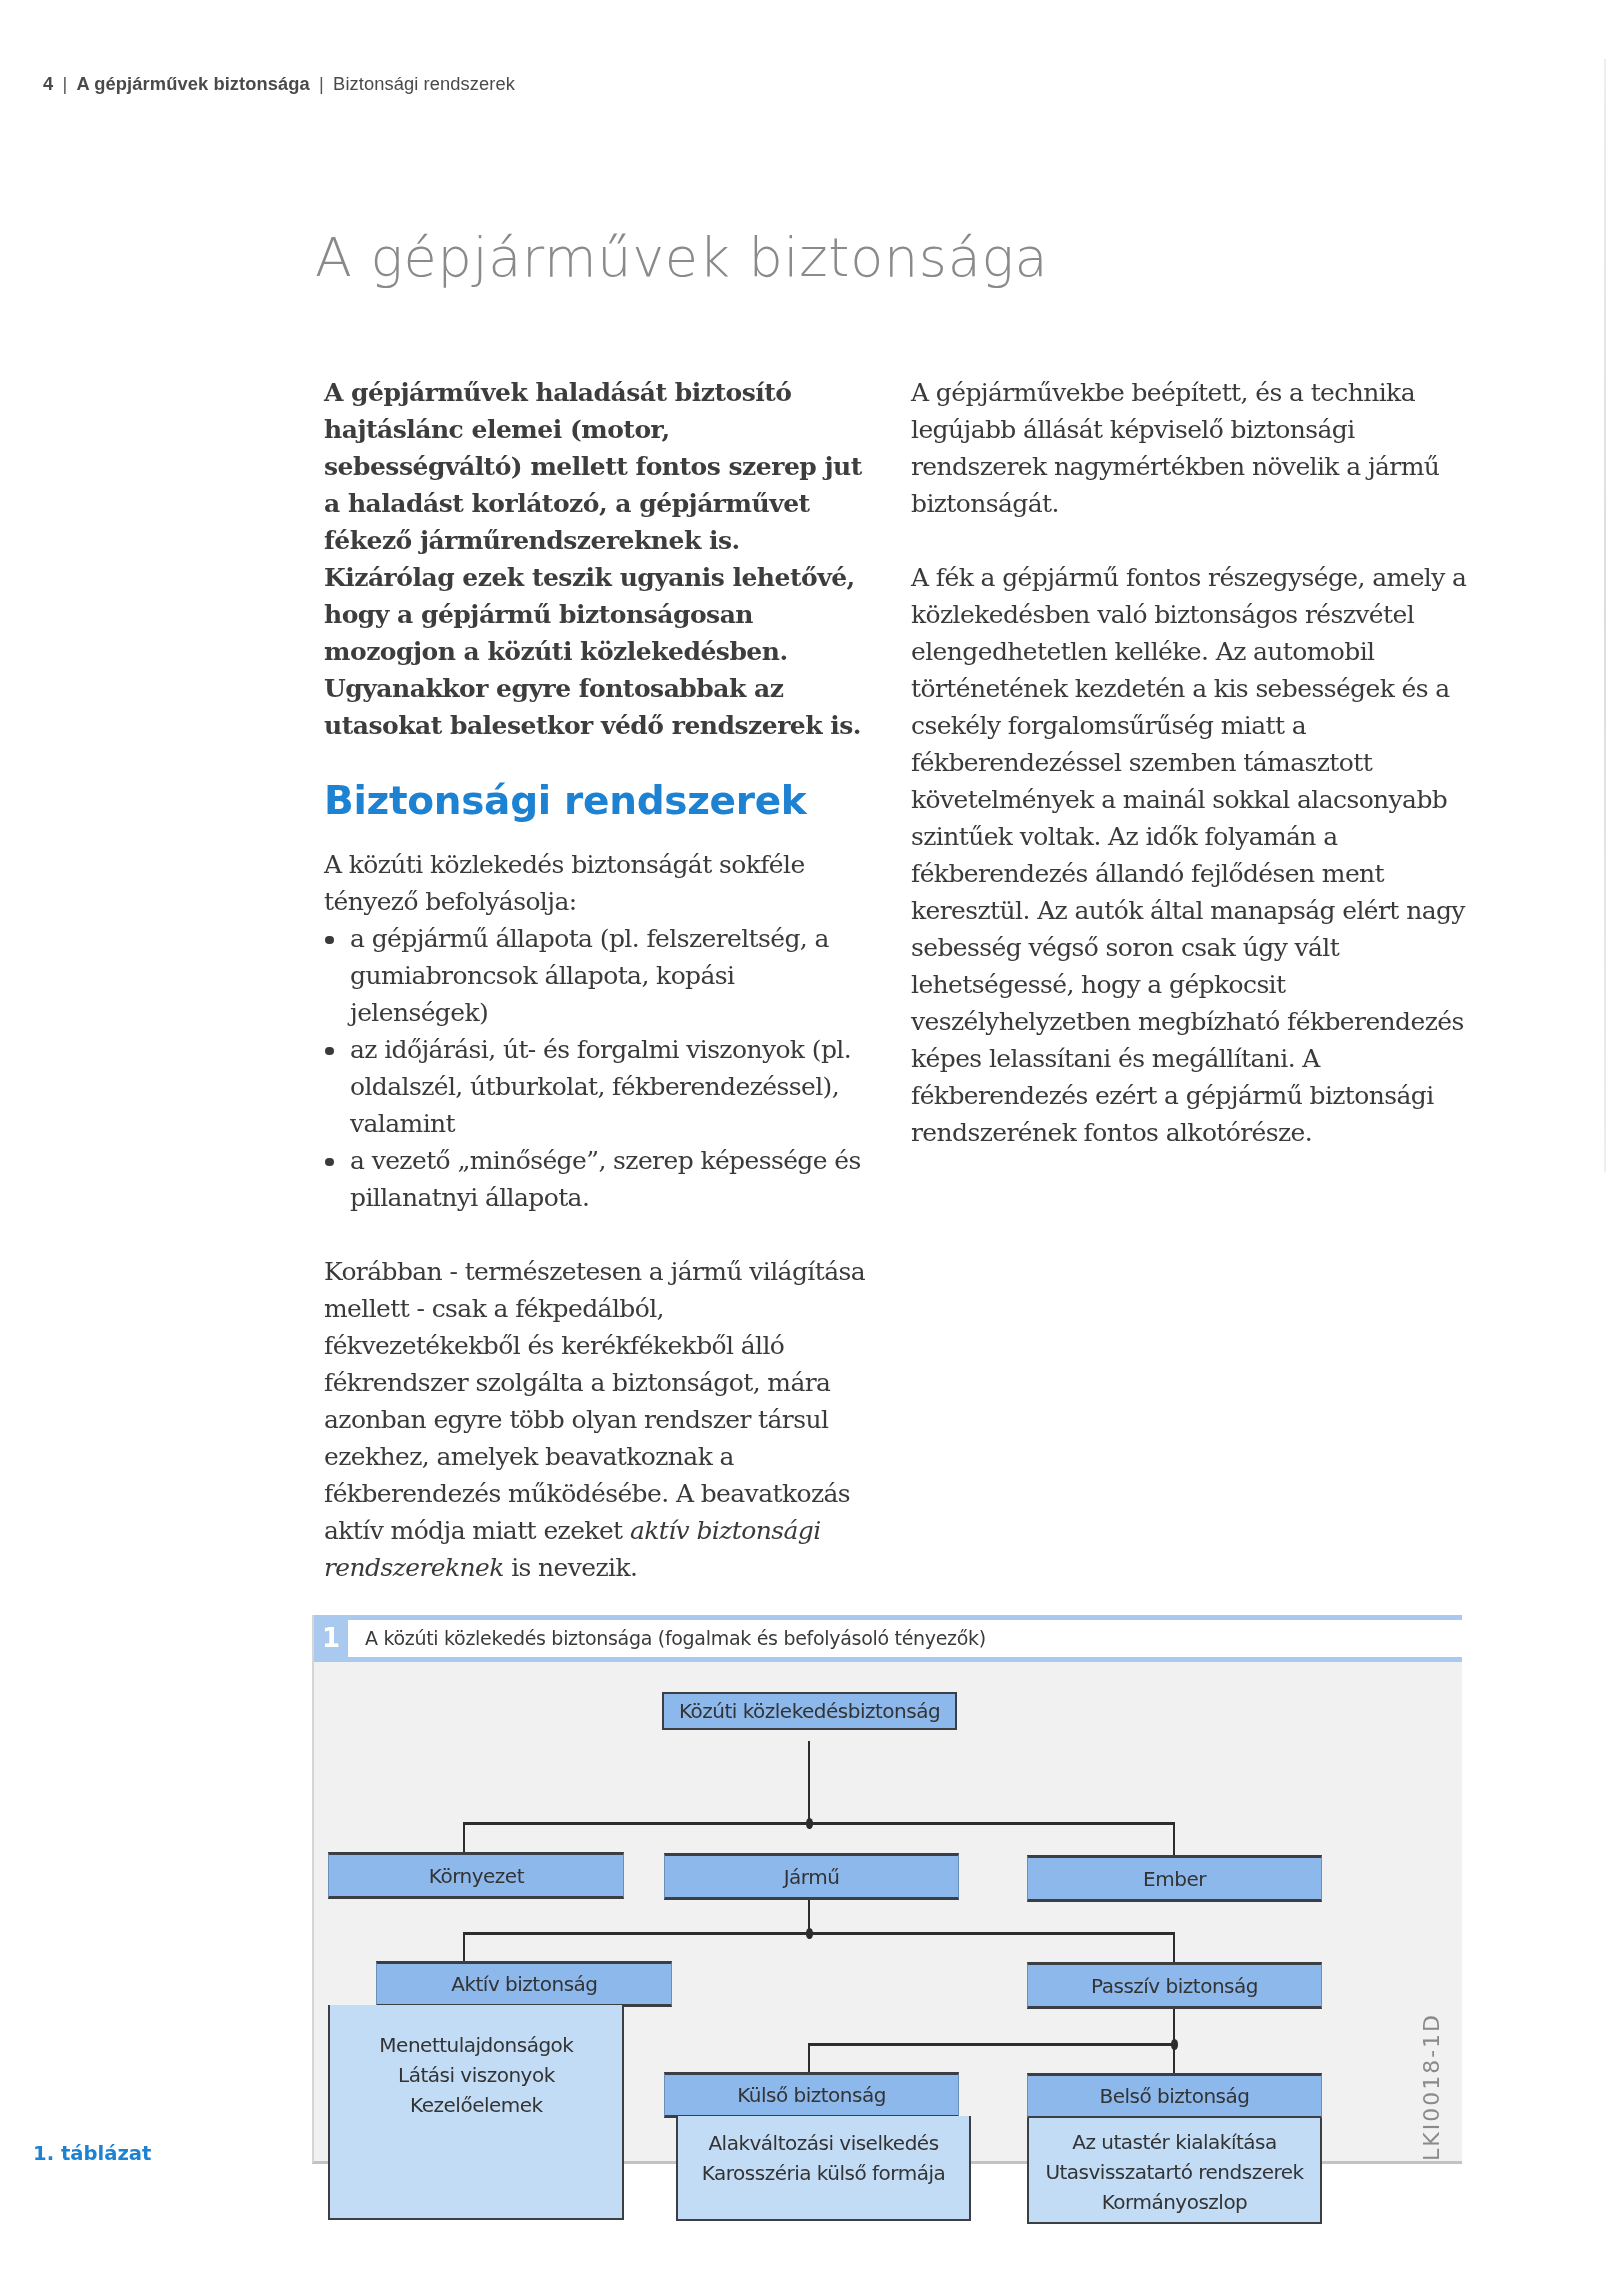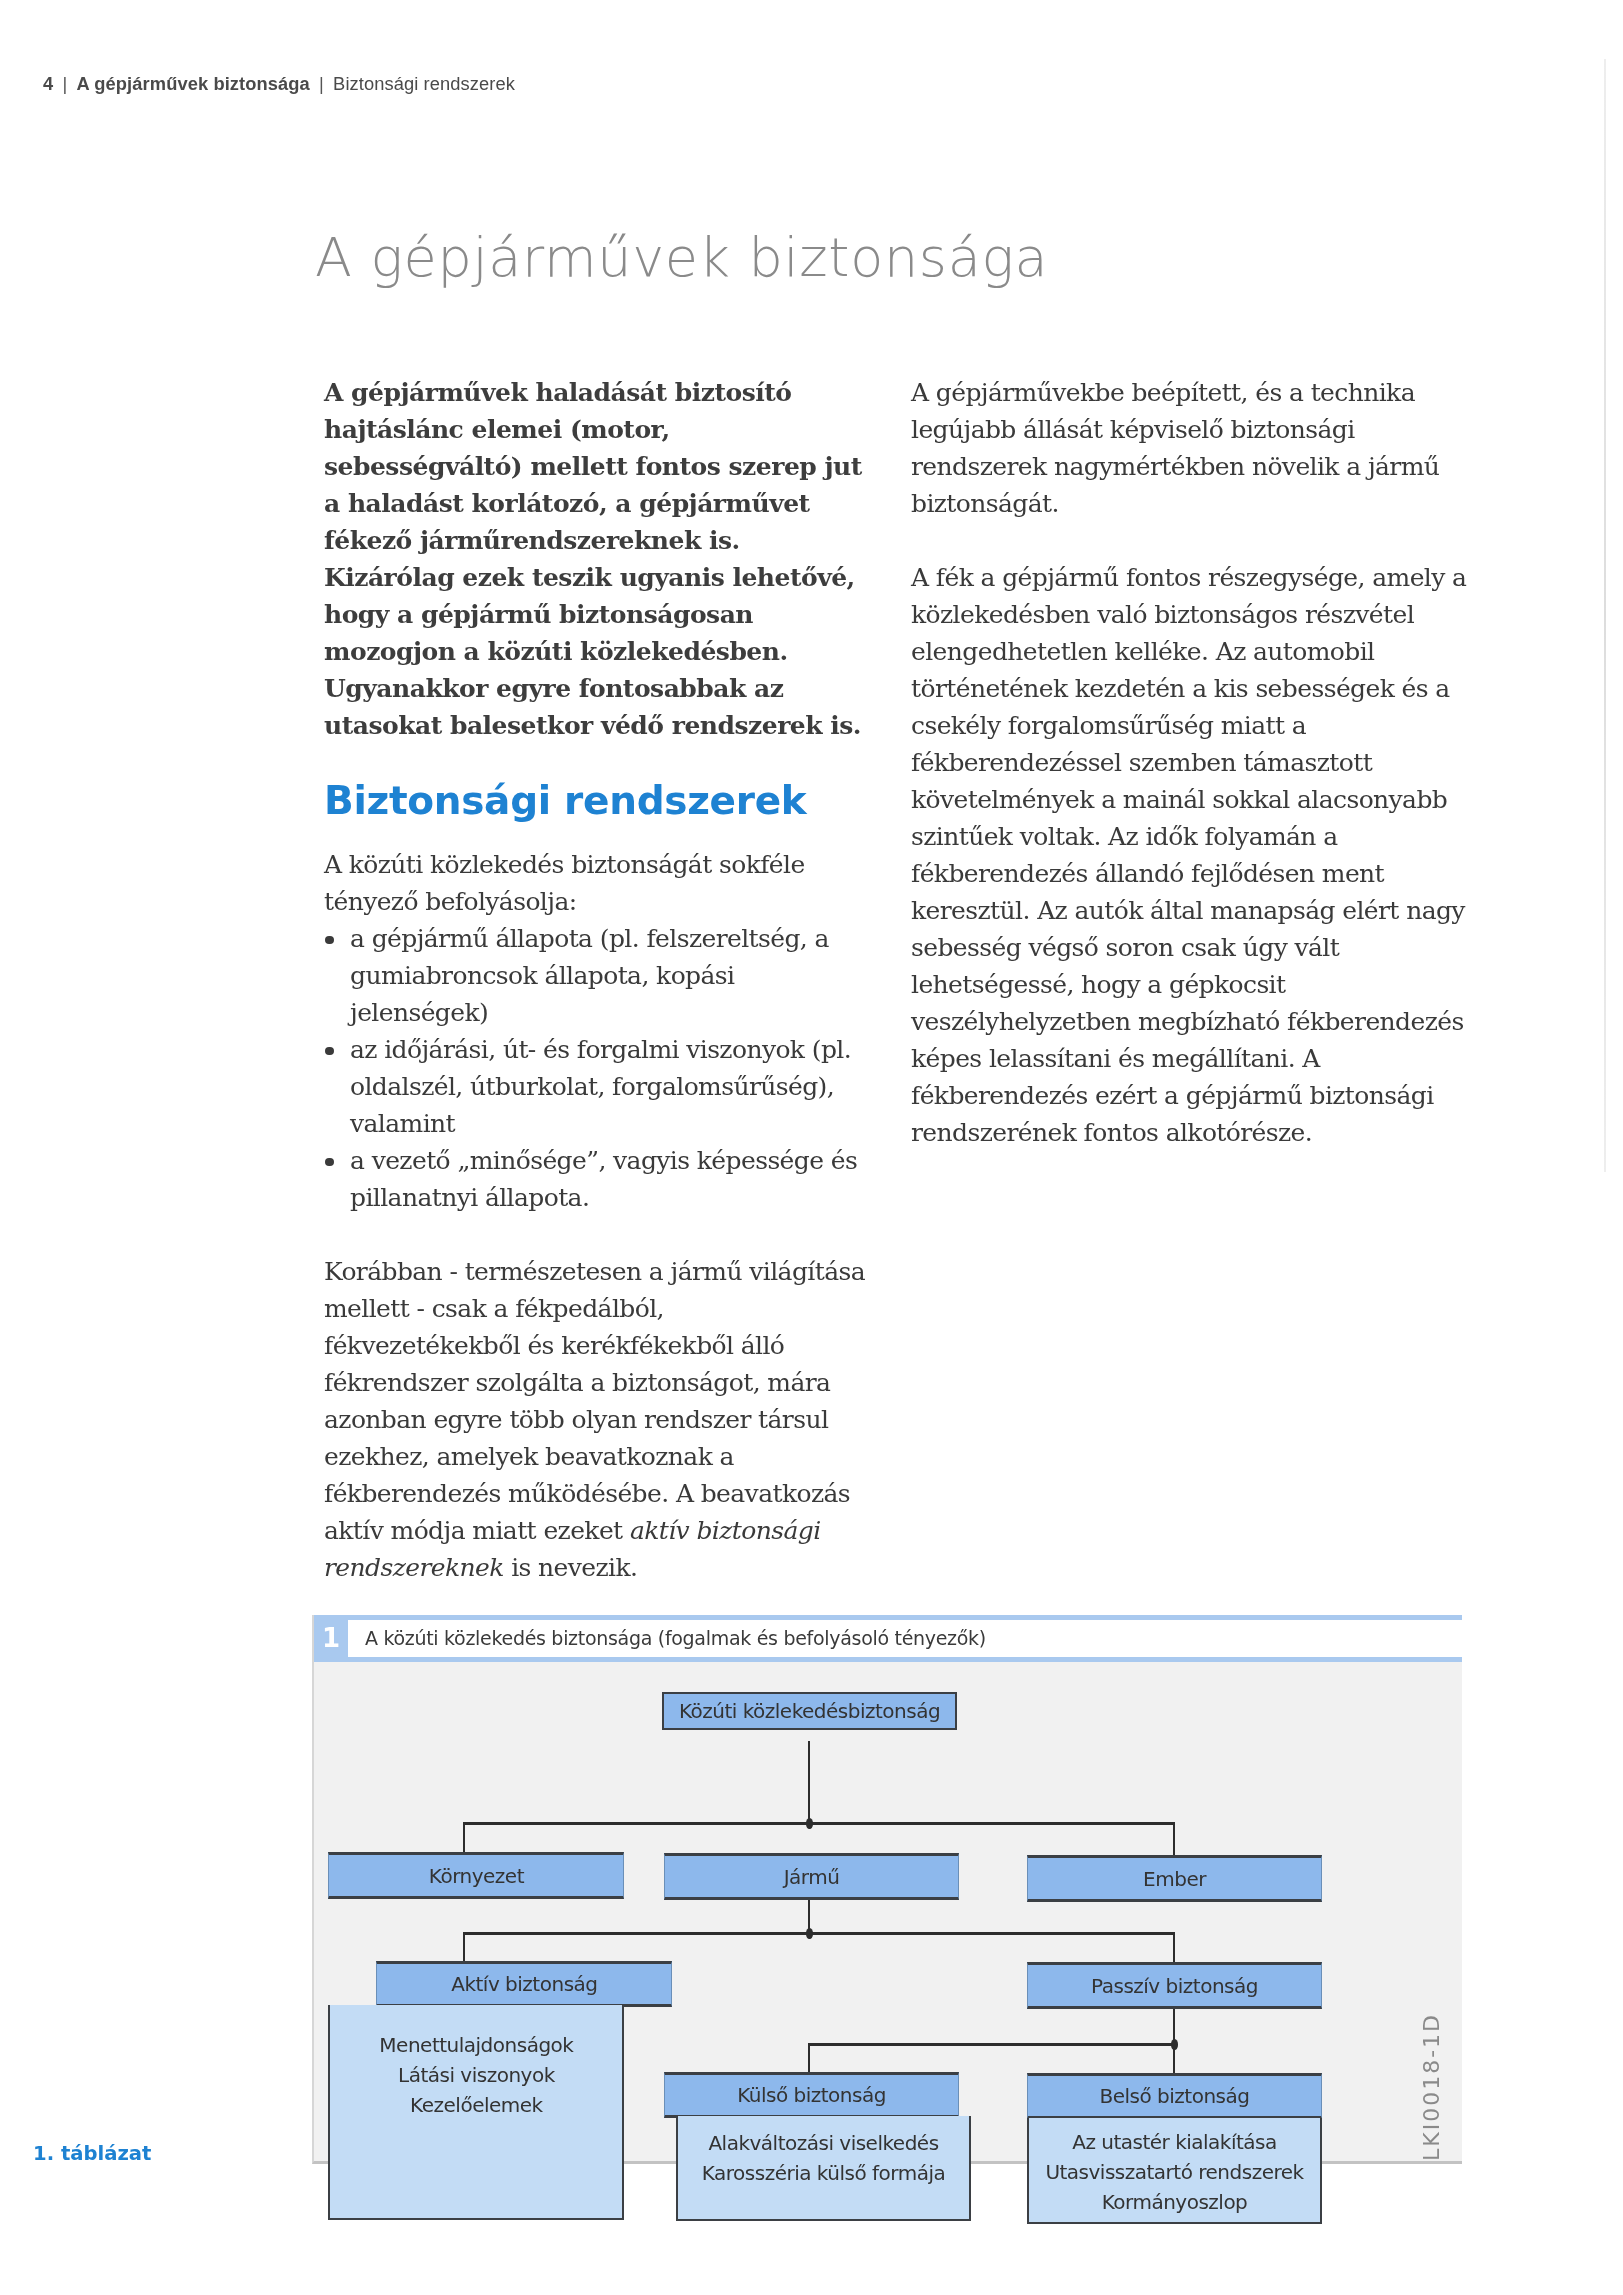--- a/index.html
+++ b/index.html
@@ -45,22 +45,22 @@
 <div class="scan-edge"></div>
 
 <h1 class="page-title" style="margin:0">A gépjárművek biztonsága</h1>
 
 <div class="col col-left">
   <p class="lead">A gépjárművek haladását biztosító hajtáslánc elemei (motor, sebességváltó) mellett fontos szerep jut a haladást korlátozó, a gépjárművet fékező járműrendszereknek is. Kizárólag ezek teszik ugyanis lehetővé, hogy a gépjármű biztonságosan mozogjon a közúti közlekedésben. Ugyanakkor egyre fontosabbak az utasokat balesetkor védő rendszerek is.</p>
   <h2 class="section-h">Biztonsági rendszerek</h2>
   <p class="body-txt">A közúti közlekedés biztonságát sokféle tényező befolyásolja:</p>
   <ul class="bullets body-txt">
     <li>a gépjármű állapota (pl. felszereltség, a gumiabroncsok állapota, kopási jelenségek)</li>
-    <li>az időjárási, út- és forgalmi viszonyok (pl. oldalszél, útburkolat, forgalomsűrűség), valamint</li>
-    <li>a vezető „minősége”, vagyis képessége és pillanatnyi állapota.</li>
+    <li>az időjárási, út- és forgalmi viszonyok (pl. oldalszél, útburkolat, fékberendezéssel), valamint</li>
+    <li>a vezető „minősége”, szerep képessége és pillanatnyi állapota.</li>
   </ul>
   <div class="gap"></div>
   <p class="body-txt"><span>Korábban - természetesen a jármű világítása mellett - csak a fékpedálból, fékvezetékekből és kerékfékekből álló fékrendszer szolgálta a biztonságot, mára azonban egyre több olyan rendszer társul ezekhez, amelyek beavatkoznak a fékberendezés működésébe. A beavatkozás aktív módja miatt ezeket </span><em>aktív biztonsági rendszereknek</em><span> is nevezik.</span></p>
 </div>
 
 <div class="col col-right">
   <p class="body-txt">A gépjárművekbe beépített, és a technika legújabb állását képviselő biztonsági rendszerek nagymértékben növelik a jármű biztonságát.</p>
   <div class="gap"></div>
   <p class="body-txt">A fék a gépjármű fontos részegysége, amely a közlekedésben való biztonságos részvétel elengedhetetlen kelléke. Az automobil történetének kezdetén a kis sebességek és a csekély forgalomsűrűség miatt a fékberendezéssel szemben támasztott követelmények a mainál sokkal alacsonyabb szintűek voltak. Az idők folyamán a fékberendezés állandó fejlődésen ment keresztül. Az autók által manapság elért nagy sebesség végső soron csak úgy vált lehetségessé, hogy a gépkocsit veszélyhelyzetben megbízható fékberendezés képes lelassítani és megállítani. A fékberendezés ezért a gépjármű biztonsági rendszerének fontos alkotórésze.</p>
   <div class="gap"></div>

